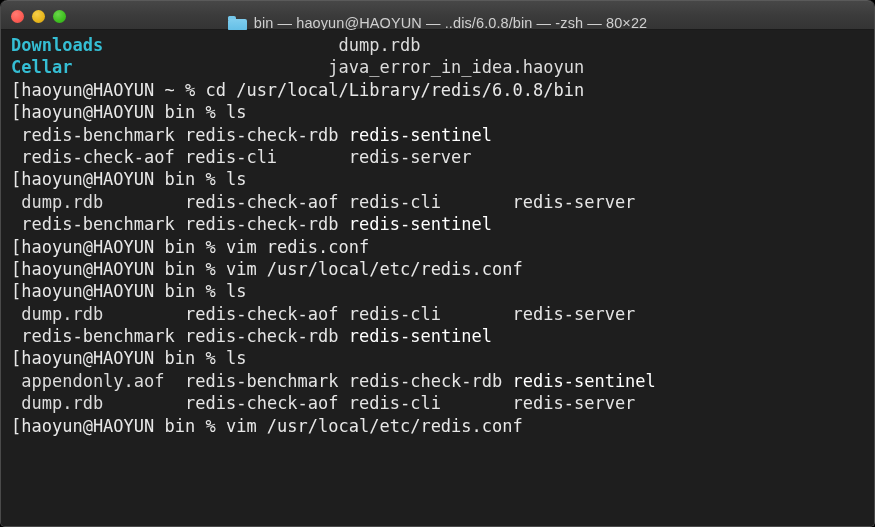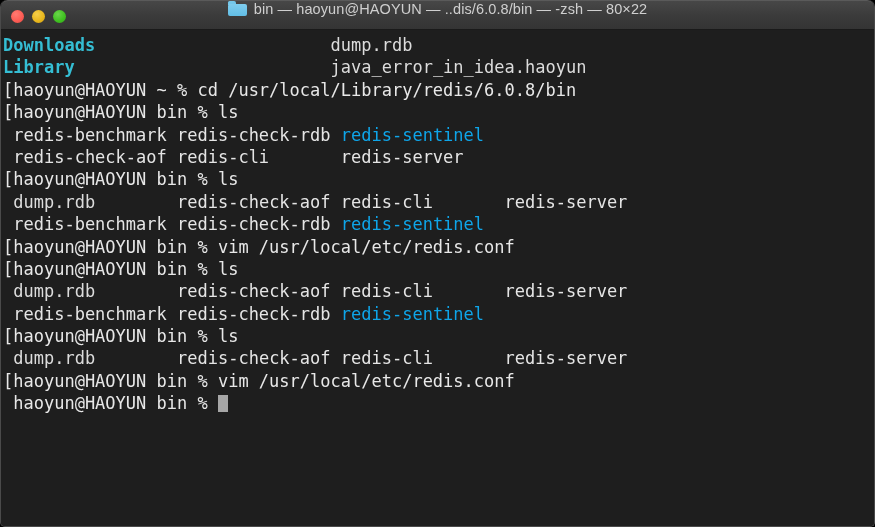--- a/index.html
+++ b/index.html
@@ -60,21 +60,21 @@
   .light-min    { background: radial-gradient(circle at 38% 32%, #f5cf4a 0%, #e9b81f 55%, #cf9f12 100%); }
   .light-zoom   { background: radial-gradient(circle at 38% 32%, #6ad64a 0%, #41c222 55%, #31a618 100%); }
 
   #title-center {
     position: absolute;
     left: 0;
     right: 0;
     top: 0;
     height: 30px;
     display: flex;
-    align-items: flex-start;
+    align-items: flex-end;
     justify-content: center;
     gap: 7px;
     pointer-events: none;
   }
   #folder-icon {
     width: 19px;
     height: 15px;
     position: relative;
     flex: none;
   }
@@ -101,38 +101,38 @@
   }
 
   
   #screen {
     position: absolute;
     left: 0;
     top: 30px;
     right: 0;
     bottom: 0;
     background: #1e1e1e;
-    padding: 4px 0 0 2px;
+    padding: 4px 0 0 10px;
     box-sizing: border-box;
     overflow: hidden;
   }
 
   .row {
     height: 22.4px;
     line-height: 22.4px;
     font-size: 17px;
     white-space: pre;
     font-family: "DejaVu Sans Mono", "Liberation Mono", monospace;
     letter-spacing: 0px;
     color: #d8d8d8;
   }
 
   .c-dir    { color: #35bed4; font-weight: bold; }
   .c-exec   { color: #e5e5e5; }
-  .c-link   { color: #0ea5e9; }
+  .c-link   { color: #ffffff; }
   .c-plain  { color: #dcdcdc; }
   .c-prompt { color: #e8e8e8; }
 
   .cursor {
     display: inline-block;
     width: 10.08px;
     height: 17px;
     background: #a6a6a6;
     vertical-align: -3px;
   }
@@ -155,31 +155,32 @@
         <span class="tab"></span>
         <span class="body"></span>
       </span>
       <span id="title-text">bin — haoyun@HAOYUN — ..dis/6.0.8/bin — -zsh — 80×22</span>
     </div>
 
   </div>
 
   <div id="screen">
       <div class="row"><span class="c-dir">Downloads</span><span class="c-plain">                       </span><span class="c-plain">dump.rdb</span></div>
-      <div class="row"><span class="c-dir">Library</span><span class="c-plain">                         </span><span class="c-plain">java_error_in_idea.haoyun</span></div>
+      <div class="row"><span class="c-dir">Cellar</span><span class="c-plain">                         </span><span class="c-plain">java_error_in_idea.haoyun</span></div>
       <div class="row"><span class="c-prompt">[haoyun@HAOYUN ~ % cd /usr/local/Library/redis/6.0.8/bin</span></div>
       <div class="row"><span class="c-prompt">[haoyun@HAOYUN bin % ls</span></div>
       <div class="row"><span class="c-exec"> redis-benchmark redis-check-rdb </span><span class="c-link">redis-sentinel</span></div>
       <div class="row"><span class="c-exec"> redis-check-aof redis-cli       redis-server</span></div>
       <div class="row"><span class="c-prompt">[haoyun@HAOYUN bin % ls</span></div>
       <div class="row"><span class="c-plain"> dump.rdb</span><span class="c-plain">        </span><span class="c-exec">redis-check-aof redis-cli       redis-server</span></div>
       <div class="row"><span class="c-exec"> redis-benchmark redis-check-rdb </span><span class="c-link">redis-sentinel</span></div>
+      <div class="row"><span class="c-prompt">[haoyun@HAOYUN bin % vim redis.conf</span></div>
       <div class="row"><span class="c-prompt">[haoyun@HAOYUN bin % vim /usr/local/etc/redis.conf</span></div>
       <div class="row"><span class="c-prompt">[haoyun@HAOYUN bin % ls</span></div>
       <div class="row"><span class="c-plain"> dump.rdb</span><span class="c-plain">        </span><span class="c-exec">redis-check-aof redis-cli       redis-server</span></div>
       <div class="row"><span class="c-exec"> redis-benchmark redis-check-rdb </span><span class="c-link">redis-sentinel</span></div>
       <div class="row"><span class="c-prompt">[haoyun@HAOYUN bin % ls</span></div>
+      <div class="row"><span class="c-plain"> appendonly.aof</span><span class="c-plain">  </span><span class="c-exec">redis-benchmark redis-check-rdb </span><span class="c-link">redis-sentinel</span></div>
       <div class="row"><span class="c-plain"> dump.rdb</span><span class="c-plain">        </span><span class="c-exec">redis-check-aof redis-cli       redis-server</span></div>
       <div class="row"><span class="c-prompt">[haoyun@HAOYUN bin % vim /usr/local/etc/redis.conf</span></div>
-      <div class="row"><span class="c-prompt"> haoyun@HAOYUN bin % </span><span class="cursor"></span></div>
     </div>
 
 </div>
 
 </body></html>

